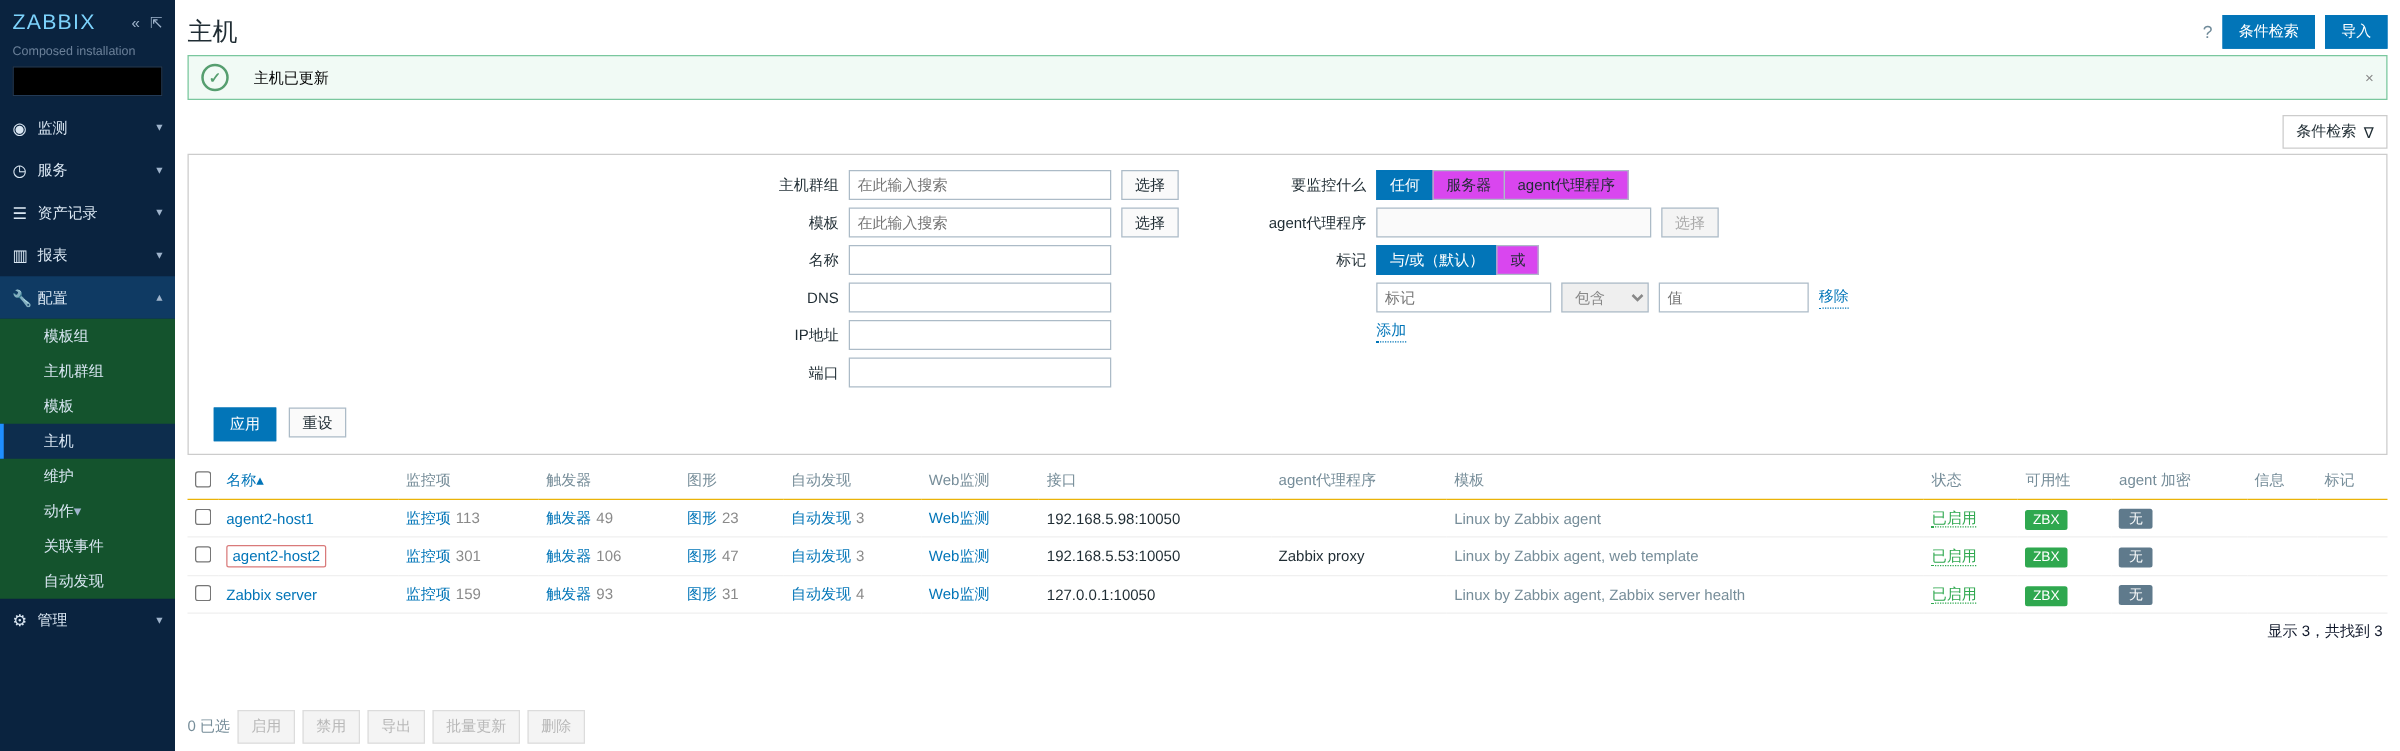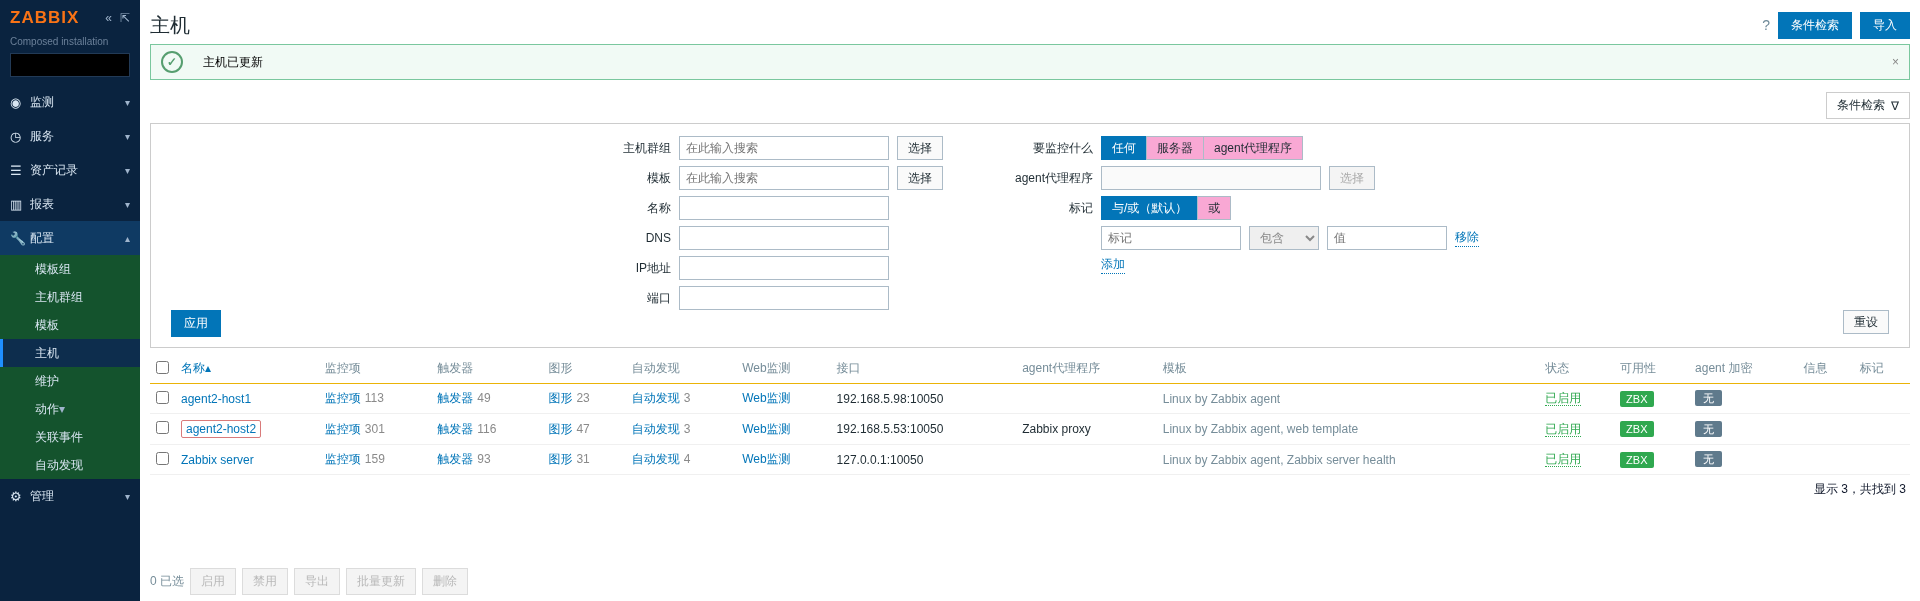--- a/index.html
+++ b/index.html
@@ -1,19 +1,19 @@
 <!DOCTYPE html>
 <html><head>
 <meta charset="utf-8">
 <style>
 *{margin:0;padding:0;box-sizing:border-box;font-family:Arial,"Microsoft YaHei",sans-serif;font-size:12px}
 body{background:#fff;width:1920px;height:601px;overflow:hidden;position:relative}
 .sidebar{width:140px;background:#0a233f;height:100%;position:absolute;left:0;top:0;color:#fff}
 .logo-row{display:flex;align-items:center;padding:6px 10px;height:36px}
-.logo{color:#f97316;font-weight:bold;font-size:17px;letter-spacing:1px}
+.logo{color:#7dd3fc;font-weight:normal;font-size:17px;letter-spacing:1px}
 .logo-ctrl{margin-left:auto;display:flex;gap:8px;align-items:center}
 .logo-ctrl span{color:#9fb4cc;cursor:pointer}
 .sub-install{color:#6b8099;font-size:10px;padding:0 10px 6px}
 .search-wrap{padding:0 10px 8px}
 .search-box{background:#000;border:1px solid #223a56;height:24px;width:100%;display:flex;align-items:center;padding:0 6px}
 .search-box input{background:transparent;border:0;flex:1;color:#fff;outline:none}
 .search-box .si{color:#9fb4cc}
 .nav{list-style:none}
 .nav-item{display:flex;align-items:center;padding:0 10px;height:34px;color:#d9e6f2;cursor:pointer}
 .nav-item .ic{width:20px;color:#d9e6f2;font-size:13px}
@@ -36,26 +36,26 @@
 .filter-tab{border:1px solid #ccc;background:#fff;padding:4px 10px;color:#1f2c33;display:flex;align-items:center;gap:6px;cursor:pointer}
 .filter-box{border:1px solid #ccc;background:#fff;padding:12px 20px 10px;margin-bottom:6px}
 .filter-cols{display:flex;gap:60px;justify-content:center}
 .fcol{display:flex;flex-direction:column;gap:6px}
 .frow{display:flex;align-items:center;gap:8px}
 .flabel{width:90px;text-align:right;color:#1f2c33}
 .finput{border:1px solid #acbbc7;height:24px;width:210px;padding:0 6px;color:#888}
 .fbtn{border:1px solid #acbbc7;background:#fafafa;height:24px;padding:0 10px;cursor:pointer;color:#1f2c33}
 .fbtn.dis{color:#aaa;background:#f4f4f4}
 .seg{display:flex}
-.seg button{border:1px solid #acbbc7;background:#f9a8d4;height:24px;padding:0 10px;cursor:pointer;color:#1f2c33;margin-left:-1px}
+.seg button{border:1px solid #acbbc7;background:#d946ef;height:24px;padding:0 10px;cursor:pointer;color:#1f2c33;margin-left:-1px}
 .seg button:first-child{margin-left:0}
 .seg button.on{background:#0275b8;color:#fff;border-color:#0275b8}
 .link{color:#0275b8;cursor:pointer}
 .link-u{color:#0275b8;cursor:pointer;border-bottom:1px dotted #0275b8}
-.filter-actions{display:flex;justify-content:space-between;gap:10px;margin-top:0}
+.filter-actions{display:flex;justify-content:flex-start;gap:10px;margin-top:16px}
 .tbl{width:100%;border-collapse:collapse}
 .tbl th{text-align:left;font-weight:normal;color:#768d99;padding:6px 6px;border-bottom:1px solid #eab308;cursor:pointer}
 .tbl td{padding:6px 6px;border-bottom:1px solid #f0f0f0;color:#1f2c33;vertical-align:middle}
 .sort-ind{color:#0275b8}
 .cnt{color:#8a8a8a;margin-left:4px}
 .badge-zbx{background:#2fa84f;color:#fff;padding:2px 6px;border-radius:2px;font-size:11px}
 .badge-none{background:#5f7a8c;color:#fff;padding:2px 8px;border-radius:2px;font-size:11px}
 .status-en{color:#2fa84f;border-bottom:1px dotted #2fa84f;cursor:pointer}
 .hl{border:1px solid #d97a7a;padding:1px 4px;border-radius:2px;display:inline-flex;align-items:center}
 .cb{width:13px;height:13px}
@@ -261,21 +261,21 @@
           <td><span class="badge-none">无</span></td>
           <td></td>
           <td></td>
         </tr>
         <tr>
           <td><input type="checkbox" class="cb" style=""></td>
           <td><span class="hl">
               <span class="link">agent2-host2</span>
             </span></td>
           <td><span class="link">监控项</span><span class="cnt">301</span></td>
-          <td><span class="link">触发器</span><span class="cnt">116</span></td>
+          <td><span class="link">触发器</span><span class="cnt">106</span></td>
           <td><span class="link">图形</span><span class="cnt">47</span></td>
           <td><span class="link">自动发现</span><span class="cnt">3</span></td>
           <td><span class="link">Web监测</span></td>
           <td>192.168.5.53:10050</td>
           <td>Zabbix proxy</td>
           <td style="color:#768d99">Linux by Zabbix agent, web template</td>
           <td><span class="status-en">已启用</span></td>
           <td><span class="badge-zbx">ZBX</span></td>
           <td><span class="badge-none">无</span></td>
           <td></td>

